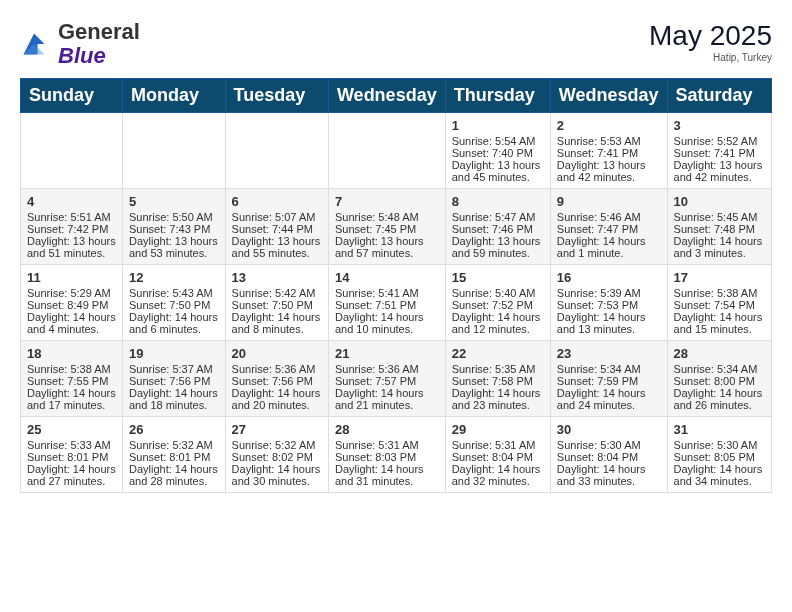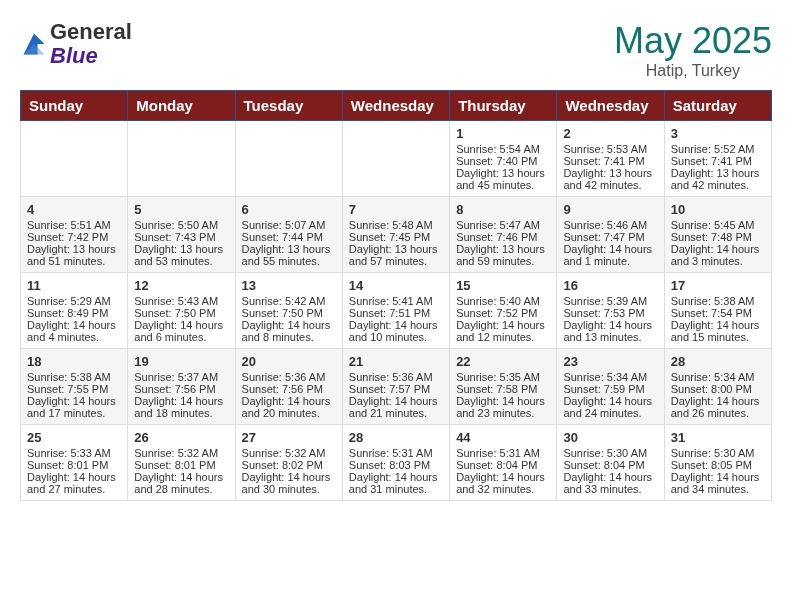--- a/index.html
+++ b/index.html
@@ -17,52 +17,52 @@
       margin-bottom: 10px;
     }
     .logo {
       display: flex;
       align-items: center;
     }
     .logo-text {
       font-size: 22px;
       font-weight: bold;
       line-height: 1.1;
+      margin-left: 8px;
     }
     .logo-general { color: #333; }
     .logo-blue { color: #4c1d95; font-style: italic; }
     .logo-icon {
       width: 28px;
       height: 28px;
       margin-right: 2px;
     }
     .title-block {
       text-align: right;
     }
     .month-year {
-      font-size: 36px;
-      color: #0f766e;
+      font-size: 28px;
+      color: #0f172a;
       font-weight: normal;
     }
     .location {
-      font-size: 16px;
+      font-size: 10px;
       color: #555;
-      text-align: center;
     }
     .calendar {
       width: 100%;
       border-collapse: collapse;
       border: 1px solid #ccc;
     }
     .calendar th {
-      background: #7f1d1d;
+      background: #0c4a6e;
       color: #fff;
       text-align: left;
       padding: 6px 8px;
-      font-size: 15px;
+      font-size: 18px;
       border: 1px solid #1a55a0;
     }
     .calendar td {
       vertical-align: top;
       padding: 5px 6px;
       border: 1px solid #ddd;
       width: 107px;
       min-height: 80px;
       font-size: 11px;
       color: #333;
@@ -150,18 +150,18 @@
         <td><span class="day-num">21</span><span>Sunrise: 5:36 AM</span><br><span>Sunset: 7:57 PM</span><br><span>Daylight: 14 hours and 21 minutes.</span></td>
         <td><span class="day-num">22</span><span>Sunrise: 5:35 AM</span><br><span>Sunset: 7:58 PM</span><br><span>Daylight: 14 hours and 23 minutes.</span></td>
         <td><span class="day-num">23</span><span>Sunrise: 5:34 AM</span><br><span>Sunset: 7:59 PM</span><br><span>Daylight: 14 hours and 24 minutes.</span></td>
         <td><span class="day-num">28</span><span>Sunrise: 5:34 AM</span><br><span>Sunset: 8:00 PM</span><br><span>Daylight: 14 hours and 26 minutes.</span></td>
       </tr>
       <tr>
         <td><span class="day-num">25</span><span>Sunrise: 5:33 AM</span><br><span>Sunset: 8:01 PM</span><br><span>Daylight: 14 hours and 27 minutes.</span></td>
         <td><span class="day-num">26</span><span>Sunrise: 5:32 AM</span><br><span>Sunset: 8:01 PM</span><br><span>Daylight: 14 hours and 28 minutes.</span></td>
         <td><span class="day-num">27</span><span>Sunrise: 5:32 AM</span><br><span>Sunset: 8:02 PM</span><br><span>Daylight: 14 hours and 30 minutes.</span></td>
         <td><span class="day-num">28</span><span>Sunrise: 5:31 AM</span><br><span>Sunset: 8:03 PM</span><br><span>Daylight: 14 hours and 31 minutes.</span></td>
-        <td><span class="day-num">44</span><span>Sunrise: 5:31 AM</span><br><span>Sunset: 8:04 PM</span><br><span>Daylight: 14 hours and 32 minutes.</span></td>
+        <td><span class="day-num">29</span><span>Sunrise: 5:31 AM</span><br><span>Sunset: 8:04 PM</span><br><span>Daylight: 14 hours and 32 minutes.</span></td>
         <td><span class="day-num">30</span><span>Sunrise: 5:30 AM</span><br><span>Sunset: 8:04 PM</span><br><span>Daylight: 14 hours and 33 minutes.</span></td>
         <td><span class="day-num">31</span><span>Sunrise: 5:30 AM</span><br><span>Sunset: 8:05 PM</span><br><span>Daylight: 14 hours and 34 minutes.</span></td>
       </tr>
     </tbody>
 </table>
 
 </body></html>

